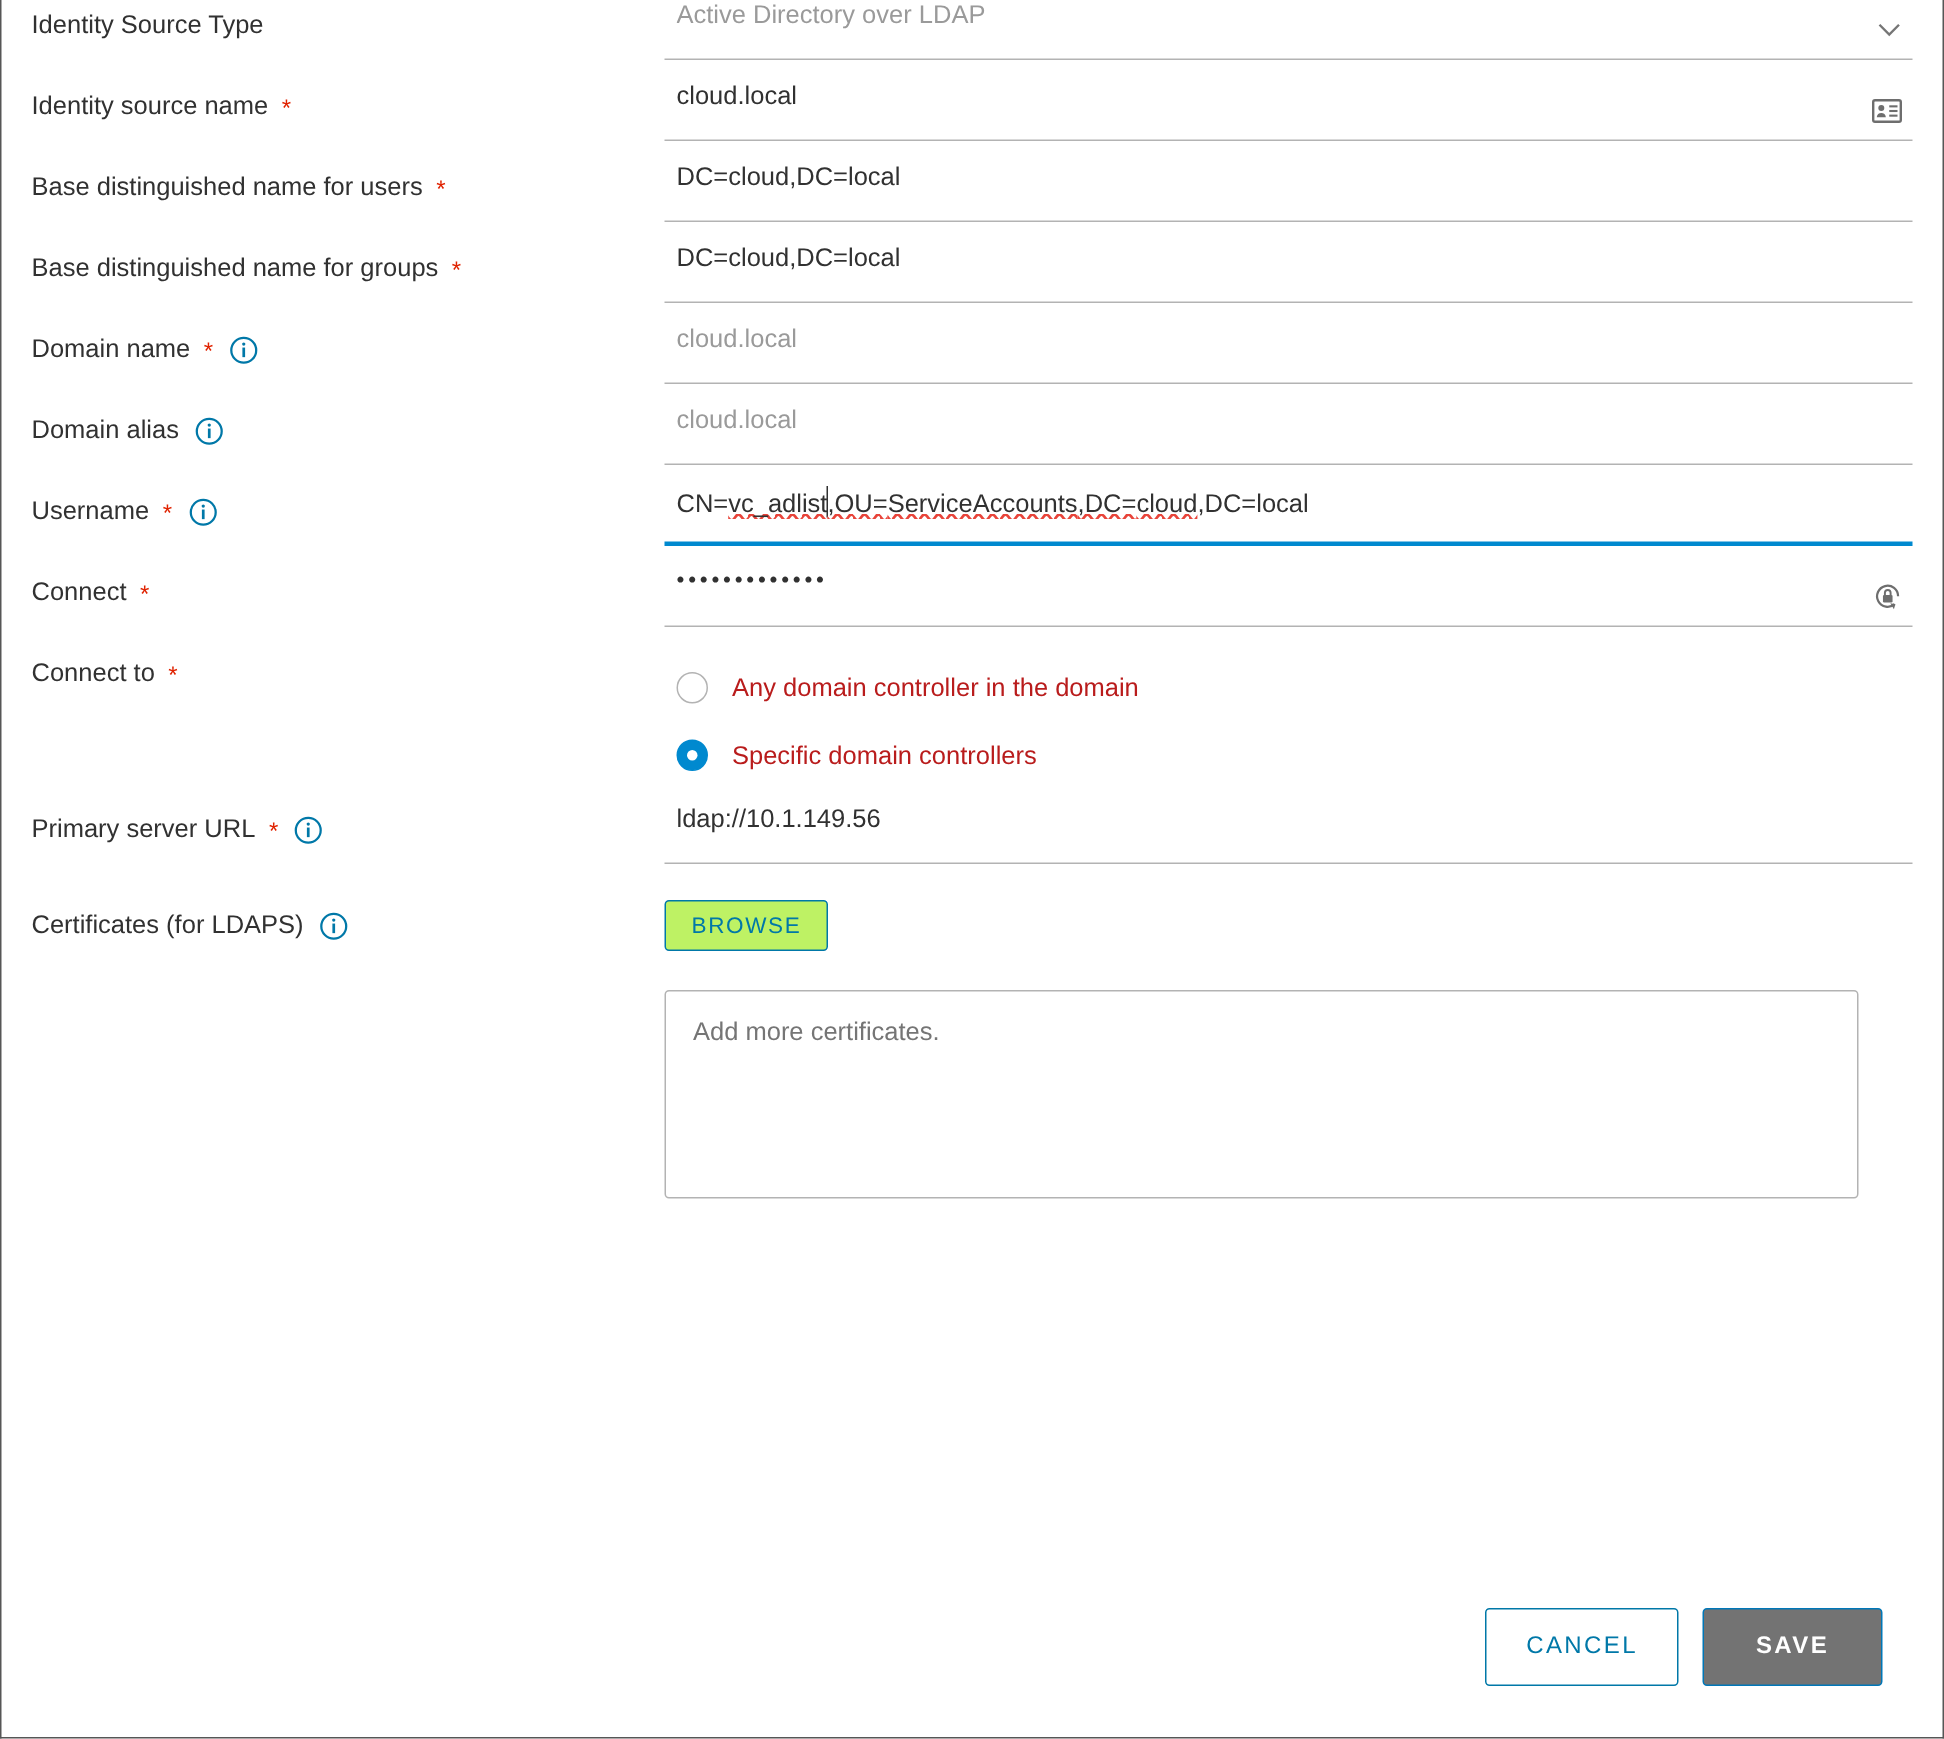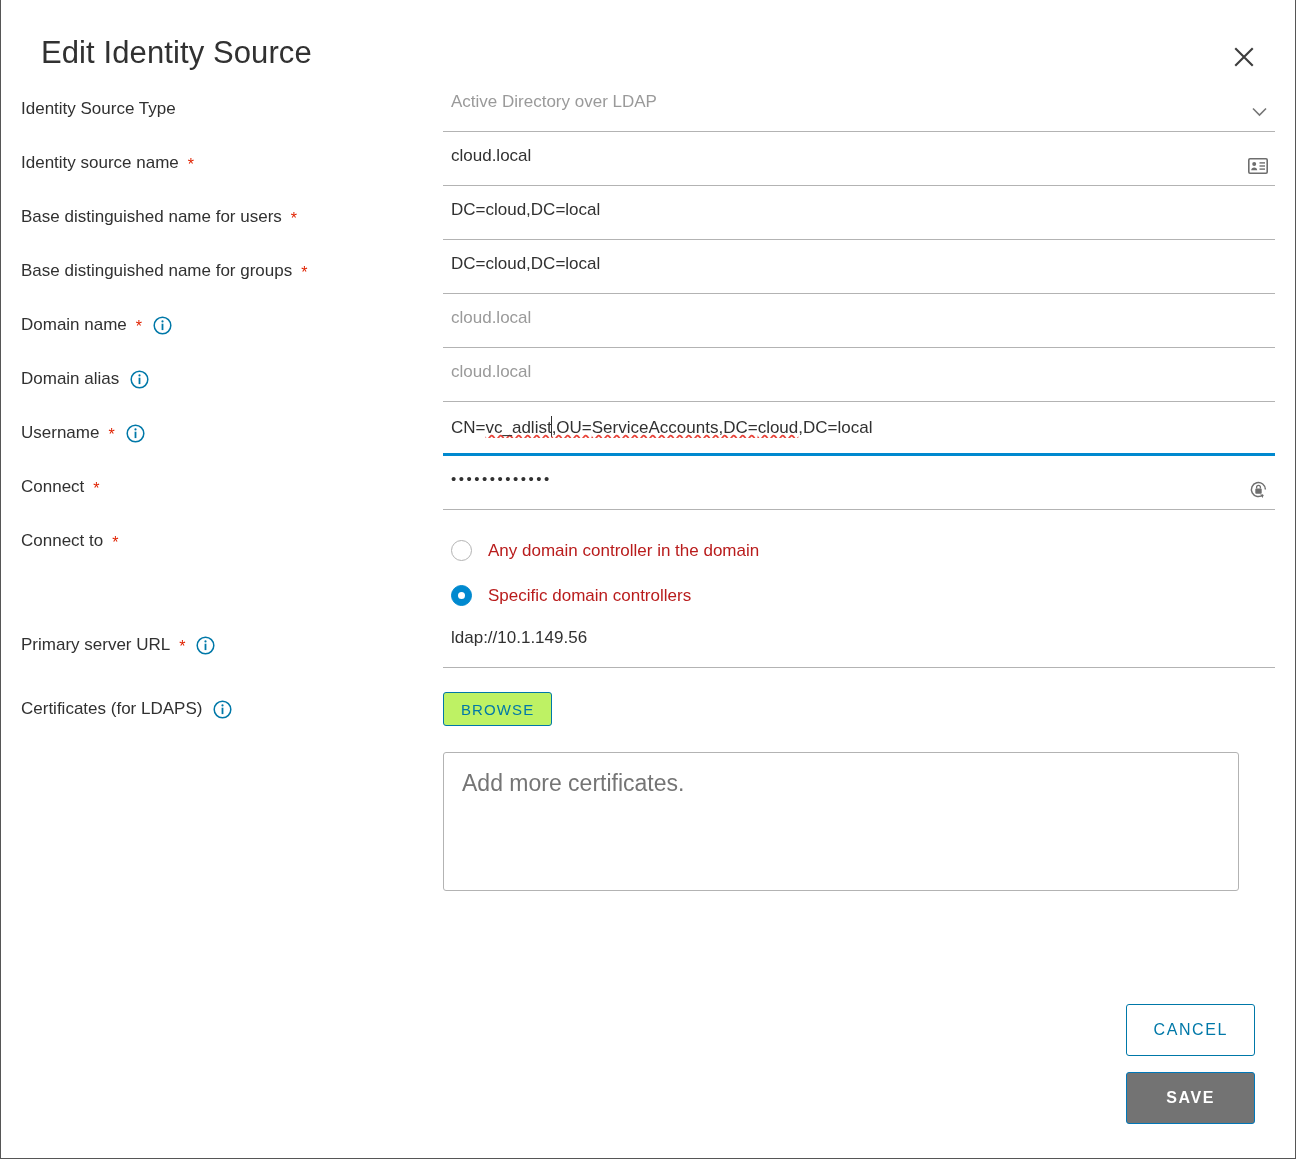--- a/index.html
+++ b/index.html
@@ -184,33 +184,32 @@
     font-family: "Liberation Sans", sans-serif;
   }
   .cert-box {
     margin-top: 26px;
     margin-left: 0;
     width: 796px;
     height: 139px;
     border: 1px solid #b3b3b3;
     border-radius: 3px;
     padding: 17px 18px;
-    font-size: 23px;
+    font-size: 17px;
     color: #757575;
     background: #fff;
     cursor: text;
   }
 
   .footer {
     position: absolute;
     right: 40px;
     bottom: 34px;
     display: flex;
     gap: 16px;
-    flex-direction: column;
   }
   .btn {
     height: 52px;
     min-width: 120px;
     padding: 0 26px;
     font-size: 16px;
     letter-spacing: 1.6px;
     border-radius: 3px;
     cursor: pointer;
     display: inline-flex;
@@ -230,28 +229,20 @@
     font-weight: 600;
   }
 
   .spacer-sm { height: 10px; }
 </style>
 </head>
 <body>
 
 <div id="dialog">
 
-  <div class="hdr">
-    <div class="hdr-title">Edit Identity Source</div>
-    <div class="close-btn">
-      <svg width="22" height="22" viewBox="0 0 22 22" aria-hidden="true">
-        <path d="M3 3 L19 19 M19 3 L3 19" stroke="#3d3d3d" stroke-width="2.1" fill="none" stroke-linecap="square"></path>
-      </svg>
-    </div>
-  </div>
 
   <div class="form">
 
     <div class="row">
       <div class="lbl">
         <span>Identity Source Type</span>
       </div>
       <div class="ctrl">
         <div class="underline-input readonly">
           <span class="val">Active Directory over LDAP</span>

